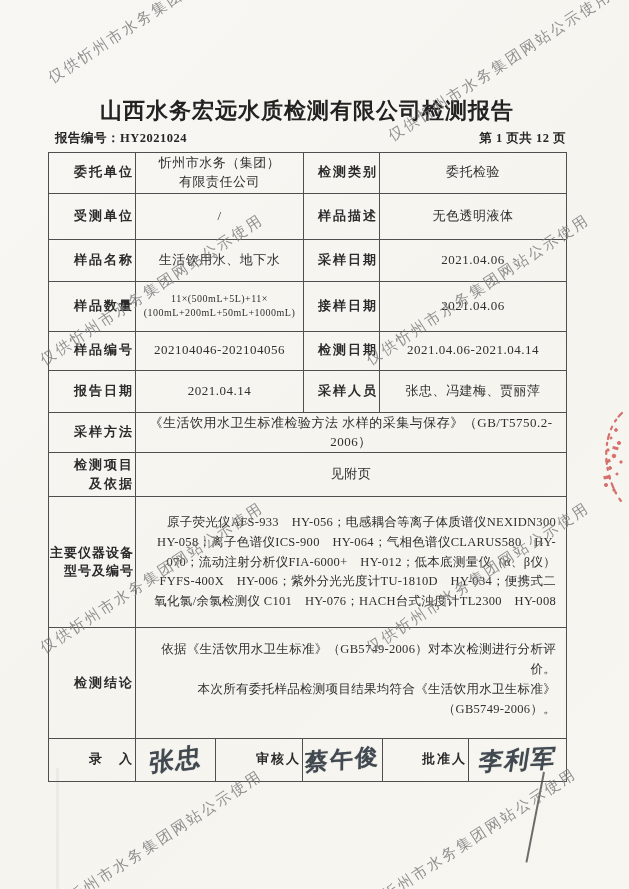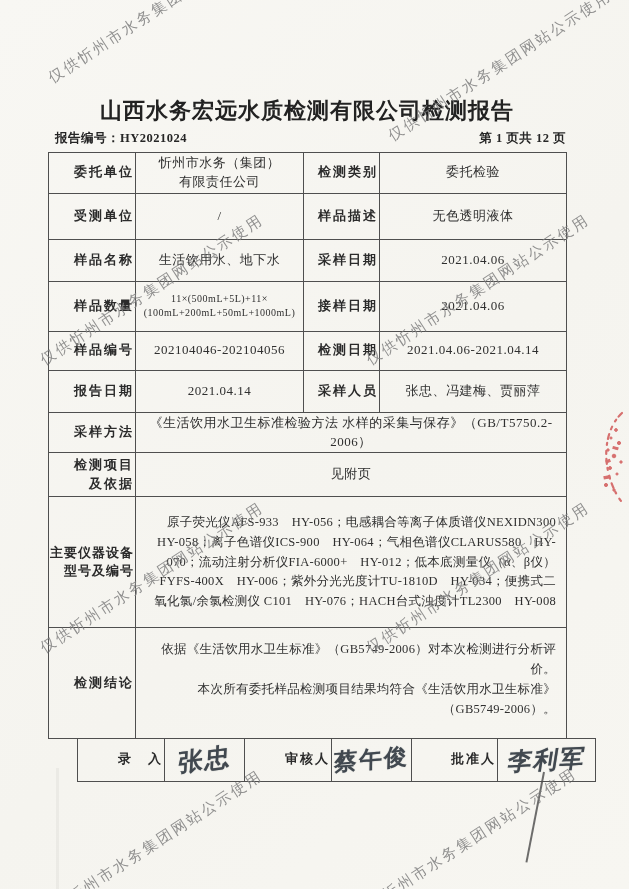--- a/index.html
+++ b/index.html
@@ -24,21 +24,21 @@
   .page-info{position:absolute;right:0;top:0;letter-spacing:.5px;}
   
   .doc-table{position:absolute;left:48px;top:152px;width:518px;}
   table{border-collapse:collapse;width:518px;table-layout:fixed;}
   td{border:1.5px solid #4f4f4f;vertical-align:middle;overflow:visible;}
   .lbl{font-weight:700;font-size:13px;letter-spacing:2px;color:#2b2b2b;text-align:right;line-height:1.45;}
   .val{font-size:13px;text-align:center;letter-spacing:.5px;line-height:1.45;}
   .ml{white-space:pre-line;}
   .val-left{font-size:12.5px;text-align:right;padding:8px 10px 8px 12px;line-height:1.58;letter-spacing:.3px;}
   .v-top{vertical-align:top;padding-top:12px;}
-  .sig-table{margin-top:-1.5px;margin-left:29px;}
+  .sig-table{margin-top:-1.5px;}
   .sig{
     display:inline-block;font-size:25px;font-weight:700;color:#323a42;
     transform:rotate(-5deg) skewX(-6deg);letter-spacing:2px;opacity:.92;
     text-shadow:0 0 1px rgba(50,58,66,.55);white-space:nowrap;
   }
   .sig-cell{text-align:center;overflow:visible;}
   .sig-tail{position:absolute;left:543px;top:772px;width:1.5px;height:92px;background:#4a4a4a;transform:rotate(11deg);transform-origin:top center;opacity:.8;}
   
   .wm{
     position:absolute;font-family:"Liberation Serif",serif;

